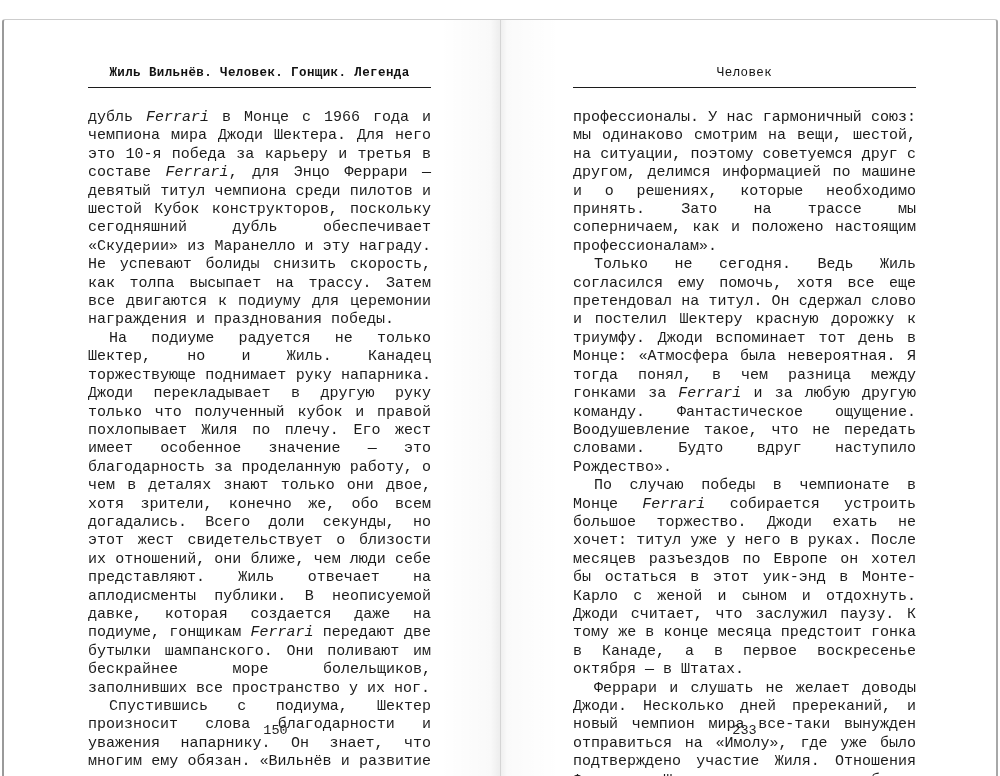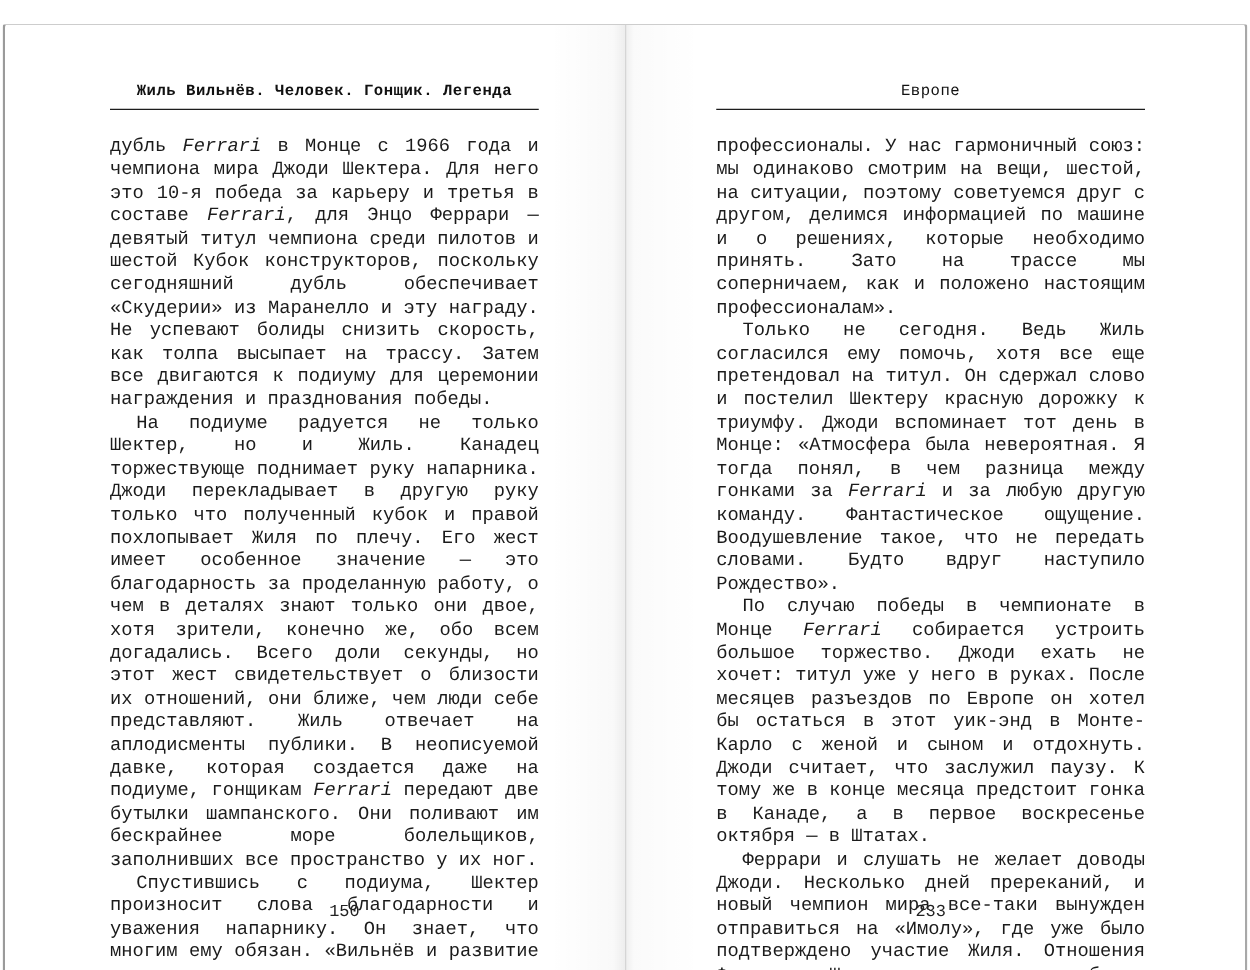--- a/index.html
+++ b/index.html
@@ -106,21 +106,21 @@
     <div class="running-head bold">Жиль Вильнёв. Человек. Гонщик. Легенда</div>
     <div class="body-text">
         <p class="">дубль <i>Ferrari</i> в Монце с 1966 года и чемпиона мира Джоди Шектера. Для него это 10-я победа за карьеру и третья в составе <i>Ferrari</i>, для Энцо Феррари — девятый титул чемпиона среди пилотов и шестой Кубок конструкторов, поскольку сегодняшний дубль обеспечивает «Скудерии» из Маранелло и эту награду. Не успевают болиды снизить скорость, как толпа высыпает на трассу. Затем все двигаются к подиуму для церемонии награждения и празднования победы.</p>
         <p class="indent">На подиуме радуется не только Шектер, но и Жиль. Канадец торжествующе поднимает руку напарника. Джоди перекладывает в другую руку только что полученный кубок и правой похлопывает Жиля по плечу. Его жест имеет особенное значение — это благодарность за проделанную работу, о чем в деталях знают только они двое, хотя зрители, конечно же, обо всем догадались. Всего доли секунды, но этот жест свидетельствует о близости их отношений, они ближе, чем люди себе представляют. Жиль отвечает на аплодисменты публики. В неописуемой давке, которая создается даже на подиуме, гонщикам <i>Ferrari</i> передают две бутылки шампанского. Они поливают им бескрайнее море болельщиков, заполнивших все пространство у их ног.</p>
         <p class="indent">Спустившись с подиума, Шектер произносит слова благодарности и уважения напарнику. Он знает, что многим ему обязан. «Вильнёв и развитие его таланта стали для меня главным стимулом, — рассказывает Шектер журналисту Эудженио Дзильотто из <i>Autosprint</i>. — Стимулом стиснуть зубы и никогда не сдаваться, даже если хочется. Без Вильнёва мне вряд ли хватило бы концентрации и решительности, чтобы завоевать титул. Если профессионализм что-то да значит, то мы с ним —</p>
       </div>
   </div>
   <div class="folio left">150</div>
 
   <div class="text-col right">
-    <div class="running-head">Европе</div>
+    <div class="running-head">Человек</div>
     <div class="body-text">
         <p class="">профессионалы. У нас гармоничный союз: мы одинаково смотрим на вещи, шестой, на ситуации, поэтому советуемся друг с другом, делимся информацией по машине и о решениях, которые необходимо принять. Зато на трассе мы соперничаем, как и положено настоящим профессионалам».</p>
         <p class="indent">Только не сегодня. Ведь Жиль согласился ему помочь, хотя все еще претендовал на титул. Он сдержал слово и постелил Шектеру красную дорожку к триумфу. Джоди вспоминает тот день в Монце: «Атмосфера была невероятная. Я тогда понял, в чем разница между гонками за <i>Ferrari</i> и за любую другую команду. Фантастическое ощущение. Воодушевление такое, что не передать словами. Будто вдруг наступило Рождество».</p>
         <p class="indent">По случаю победы в чемпионате в Монце <i>Ferrari</i> собирается устроить большое торжество. Джоди ехать не хочет: титул уже у него в руках. После месяцев разъездов по Европе он хотел бы остаться в этот уик-энд в Монте-Карло с женой и сыном и отдохнуть. Джоди считает, что заслужил паузу. К тому же в конце месяца предстоит гонка в Канаде, а в первое воскресенье октября — в Штатах.</p>
         <p class="indent">Феррари и слушать не желает доводы Джоди. Несколько дней пререканий, и новый чемпион мира все-таки вынужден отправиться на «Имолу», где уже было подтверждено участие Жиля. Отношения Феррари и Шектера уже никогда не будут прежними. Много лет спустя Джоди скажет: «Я наслаждался званием чемпиона мира всего неделю».</p>
       </div>
   </div>
   <div class="folio right">233</div>
 </div>
 

